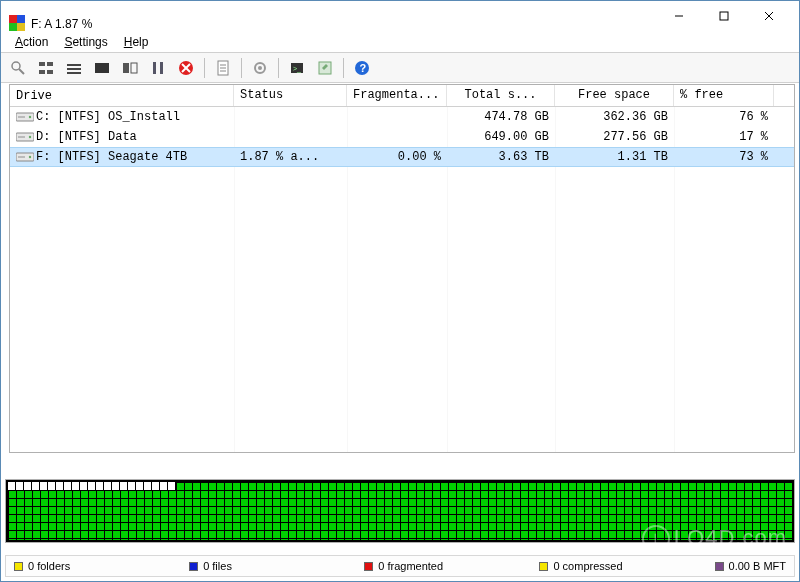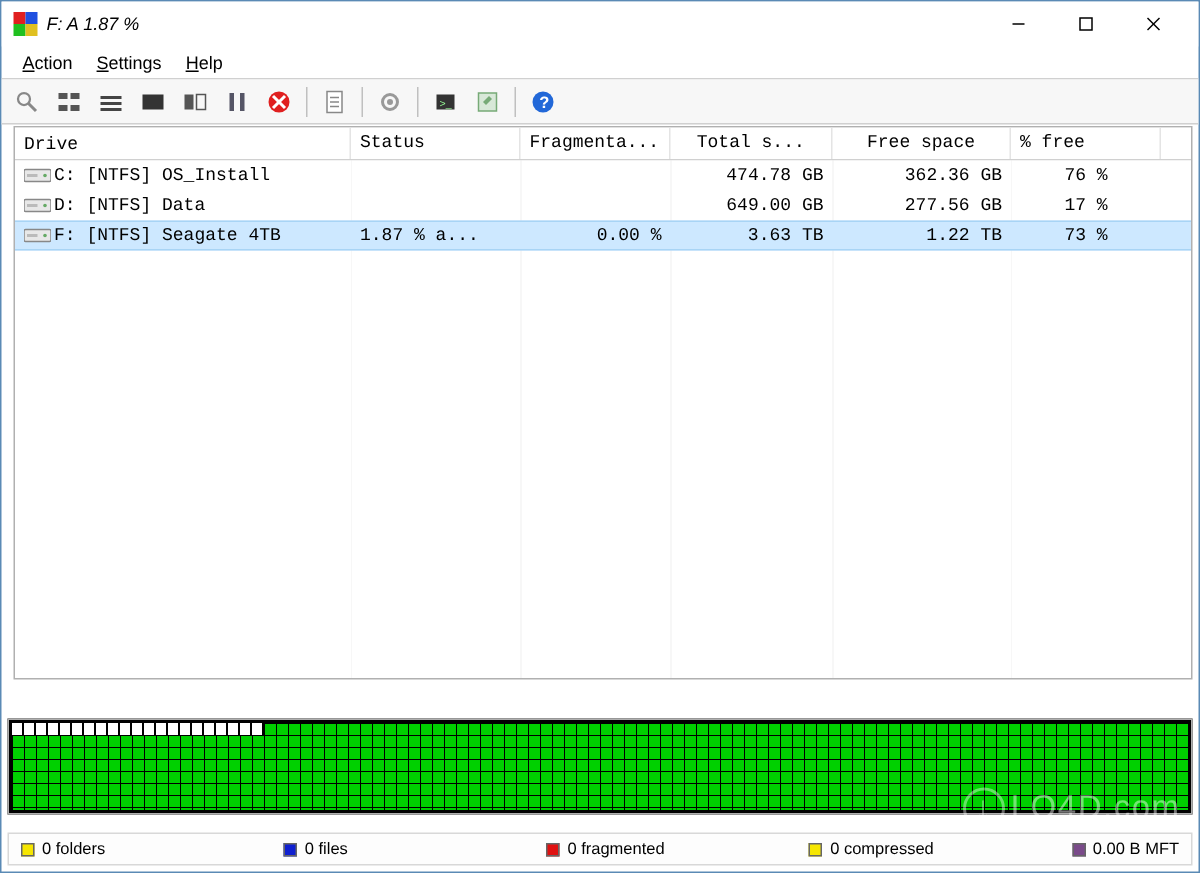--- a/index.html
+++ b/index.html
@@ -10,23 +10,22 @@
   width: 800px;
   height: 582px;
   overflow: hidden;
   position: relative;
   border: 1px solid #5a8ab5;
 }
 .titlebar {
   height: 30px;
   background: #fff;
   display: flex;
-  align-items: center;
+  align-items: flex-end;
   padding: 0 8px;
-  font-style: italic;
 }
 .titlebar .app-icon {
   width: 16px; height: 16px;
   margin-right: 6px;
   display: inline-flex;
   flex-wrap: wrap;
 }
 .titlebar .app-icon span { width:8px; height:8px; display:block; }
 .titlebar .title { font-size: 12px; color: #000; }
 .win-controls { margin-left: auto; display: flex; }
@@ -118,21 +117,21 @@
 .trow .td {
   padding: 2px 6px;
   white-space: nowrap;
   overflow: hidden;
 }
 .c0 { width: 224px; display:flex; align-items:center; gap:4px; }
 .c1 { width: 113px; }
 .c2 { width: 100px; text-align: right; }
 .c3 { width: 108px; text-align: right; }
 .c4 { width: 119px; text-align: right; }
-.c5 { width: 100px; text-align: center; }
+.c5 { width: 100px; text-align: right; }
 .drive-icon {
   width: 16px; height: 12px;
   display: inline-block;
 }
 .clustermap {
   position: absolute;
   left: 4px; right: 4px;
   top: 478px;
   height: 64px;
   border: 1px solid #b0b0b0;
@@ -352,21 +351,21 @@
           <span class="drive-icon"><svg width="18" height="12" viewBox="0 0 18 12">
               <rect x="0" y="2" width="18" height="8" rx="1" fill="#e8e8e8" stroke="#888"></rect>
               <circle cx="14" cy="6" r="1.2" fill="#6a6"></circle>
               <rect x="2" y="5" width="7" height="2" fill="#bbb"></rect>
             </svg></span>
           <span>F: [NTFS]  Seagate 4TB</span>
         </div>
         <div class="td c1">1.87 % a...</div>
         <div class="td c2">0.00 %</div>
         <div class="td c3">3.63 TB</div>
-        <div class="td c4">1.22 TB</div>
+        <div class="td c4">1.31 TB</div>
         <div class="td c5">73 %</div>
       </div>
     </div>
 </div>
 
 <div class="clustermap">
   <div class="clustermap-inner">
     <div class="white-band" style="width:168px"></div>
   </div>
 </div>

